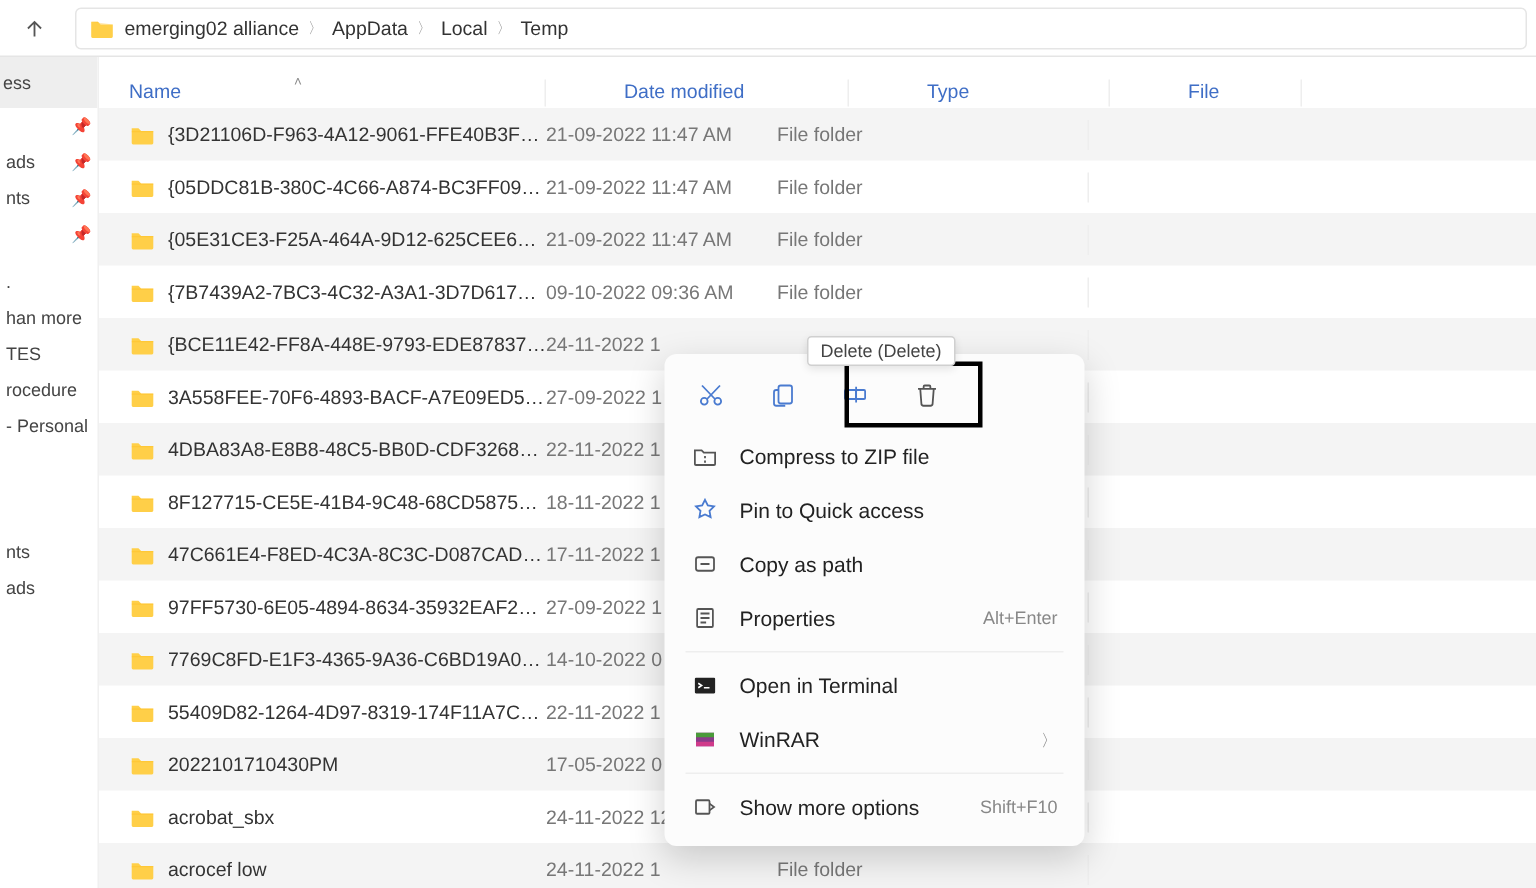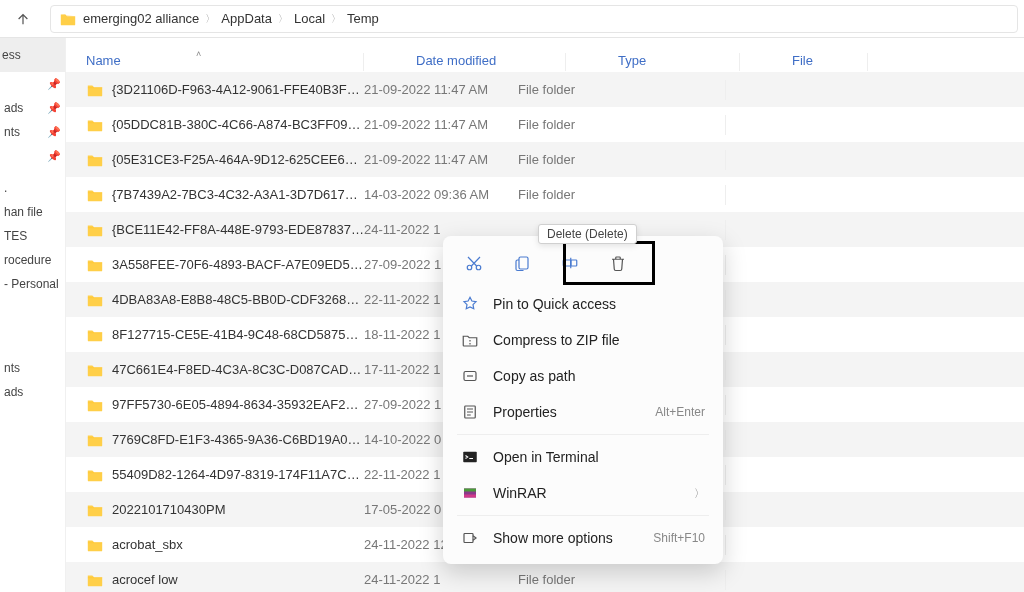--- a/index.html
+++ b/index.html
@@ -104,21 +104,21 @@
       </div>
     <div class="sideitem">
         <span></span>
         <span class="pin">📌</span>
       </div>
     <div style="height:8px"></div>
     <div class="sideitem">
         <span>.</span>
       </div>
     <div class="sideitem">
-        <span>han file</span>
+        <span>han more</span>
       </div>
     <div class="sideitem">
         <span>TES</span>
       </div>
     <div class="sideitem">
         <span>rocedure</span>
       </div>
     <div class="sideitem">
         <span>- Personal</span>
       </div>
@@ -185,21 +185,21 @@
         <div class="filerow">
           <div class="fname">
             <span class="foldericon">
               <svg width="18" height="18" viewBox="0 0 20 20">
                 <path d="M2 5h5l2 2h9v9a1 1 0 0 1-1 1H3a1 1 0 0 1-1-1V5z" fill="#ffcf48"></path>
                 <path d="M2 7h16v1H2z" fill="#ffb400" opacity=".25"></path>
               </svg>
             </span>
             <span>{7B7439A2-7BC3-4C32-A3A1-3D7D617D...</span>
           </div>
-          <div class="fdate">14-03-2022 09:36 AM</div>
+          <div class="fdate">09-10-2022 09:36 AM</div>
           <div class="ftype">File folder</div>
           <div class="fsize"></div>
         </div>
         <div class="filerow alt">
           <div class="fname">
             <span class="foldericon">
               <svg width="18" height="18" viewBox="0 0 20 20">
                 <path d="M2 5h5l2 2h9v9a1 1 0 0 1-1 1H3a1 1 0 0 1-1-1V5z" fill="#ffcf48"></path>
                 <path d="M2 7h16v1H2z" fill="#ffb400" opacity=".25"></path>
               </svg>
@@ -381,34 +381,34 @@
     </div>
     <div class="ctxicon">
       <svg width="18" height="18" viewBox="0 0 24 24" fill="none" stroke="#555" stroke-width="1.6">
           <path d="M4 7h16M9 7V5a1 1 0 0 1 1-1h4a1 1 0 0 1 1 1v2M6 7l1 13a2 2 0 0 0 2 2h6a2 2 0 0 0 2-2l1-13"></path>
         </svg>
     </div>
   </div>
 
   <div class="ctxitem">
     <span class="ci">
-        <svg width="18" height="18" viewBox="0 0 24 24" fill="none" stroke="#4a7bd0" stroke-width="1.6">
-          <path d="M12 3l2.5 5 5.5.8-4 4 1 5.5L12 16l-5 2.3 1-5.5-4-4L9.5 8z"></path>
-        </svg>
-      </span>
-    <span class="label">Pin to Quick access</span>
-  </div>
-  <div class="ctxitem">
-    <span class="ci">
         <svg width="18" height="18" viewBox="0 0 24 24" fill="none" stroke="#555" stroke-width="1.6">
           <path d="M3 7h6l2 2h10v10a1 1 0 0 1-1 1H4a1 1 0 0 1-1-1V7z"></path>
           <path d="M12 12v2m0 2v2"></path>
         </svg>
       </span>
     <span class="label">Compress to ZIP file</span>
+  </div>
+  <div class="ctxitem">
+    <span class="ci">
+        <svg width="18" height="18" viewBox="0 0 24 24" fill="none" stroke="#4a7bd0" stroke-width="1.6">
+          <path d="M12 3l2.5 5 5.5.8-4 4 1 5.5L12 16l-5 2.3 1-5.5-4-4L9.5 8z"></path>
+        </svg>
+      </span>
+    <span class="label">Pin to Quick access</span>
   </div>
   <div class="ctxitem">
     <span class="ci">
         <svg width="18" height="18" viewBox="0 0 24 24" fill="none" stroke="#555" stroke-width="1.6">
           <rect x="4" y="6" width="16" height="12" rx="2"></rect>
           <path d="M8 12h8"></path>
         </svg>
       </span>
     <span class="label">Copy as path</span>
   </div>

